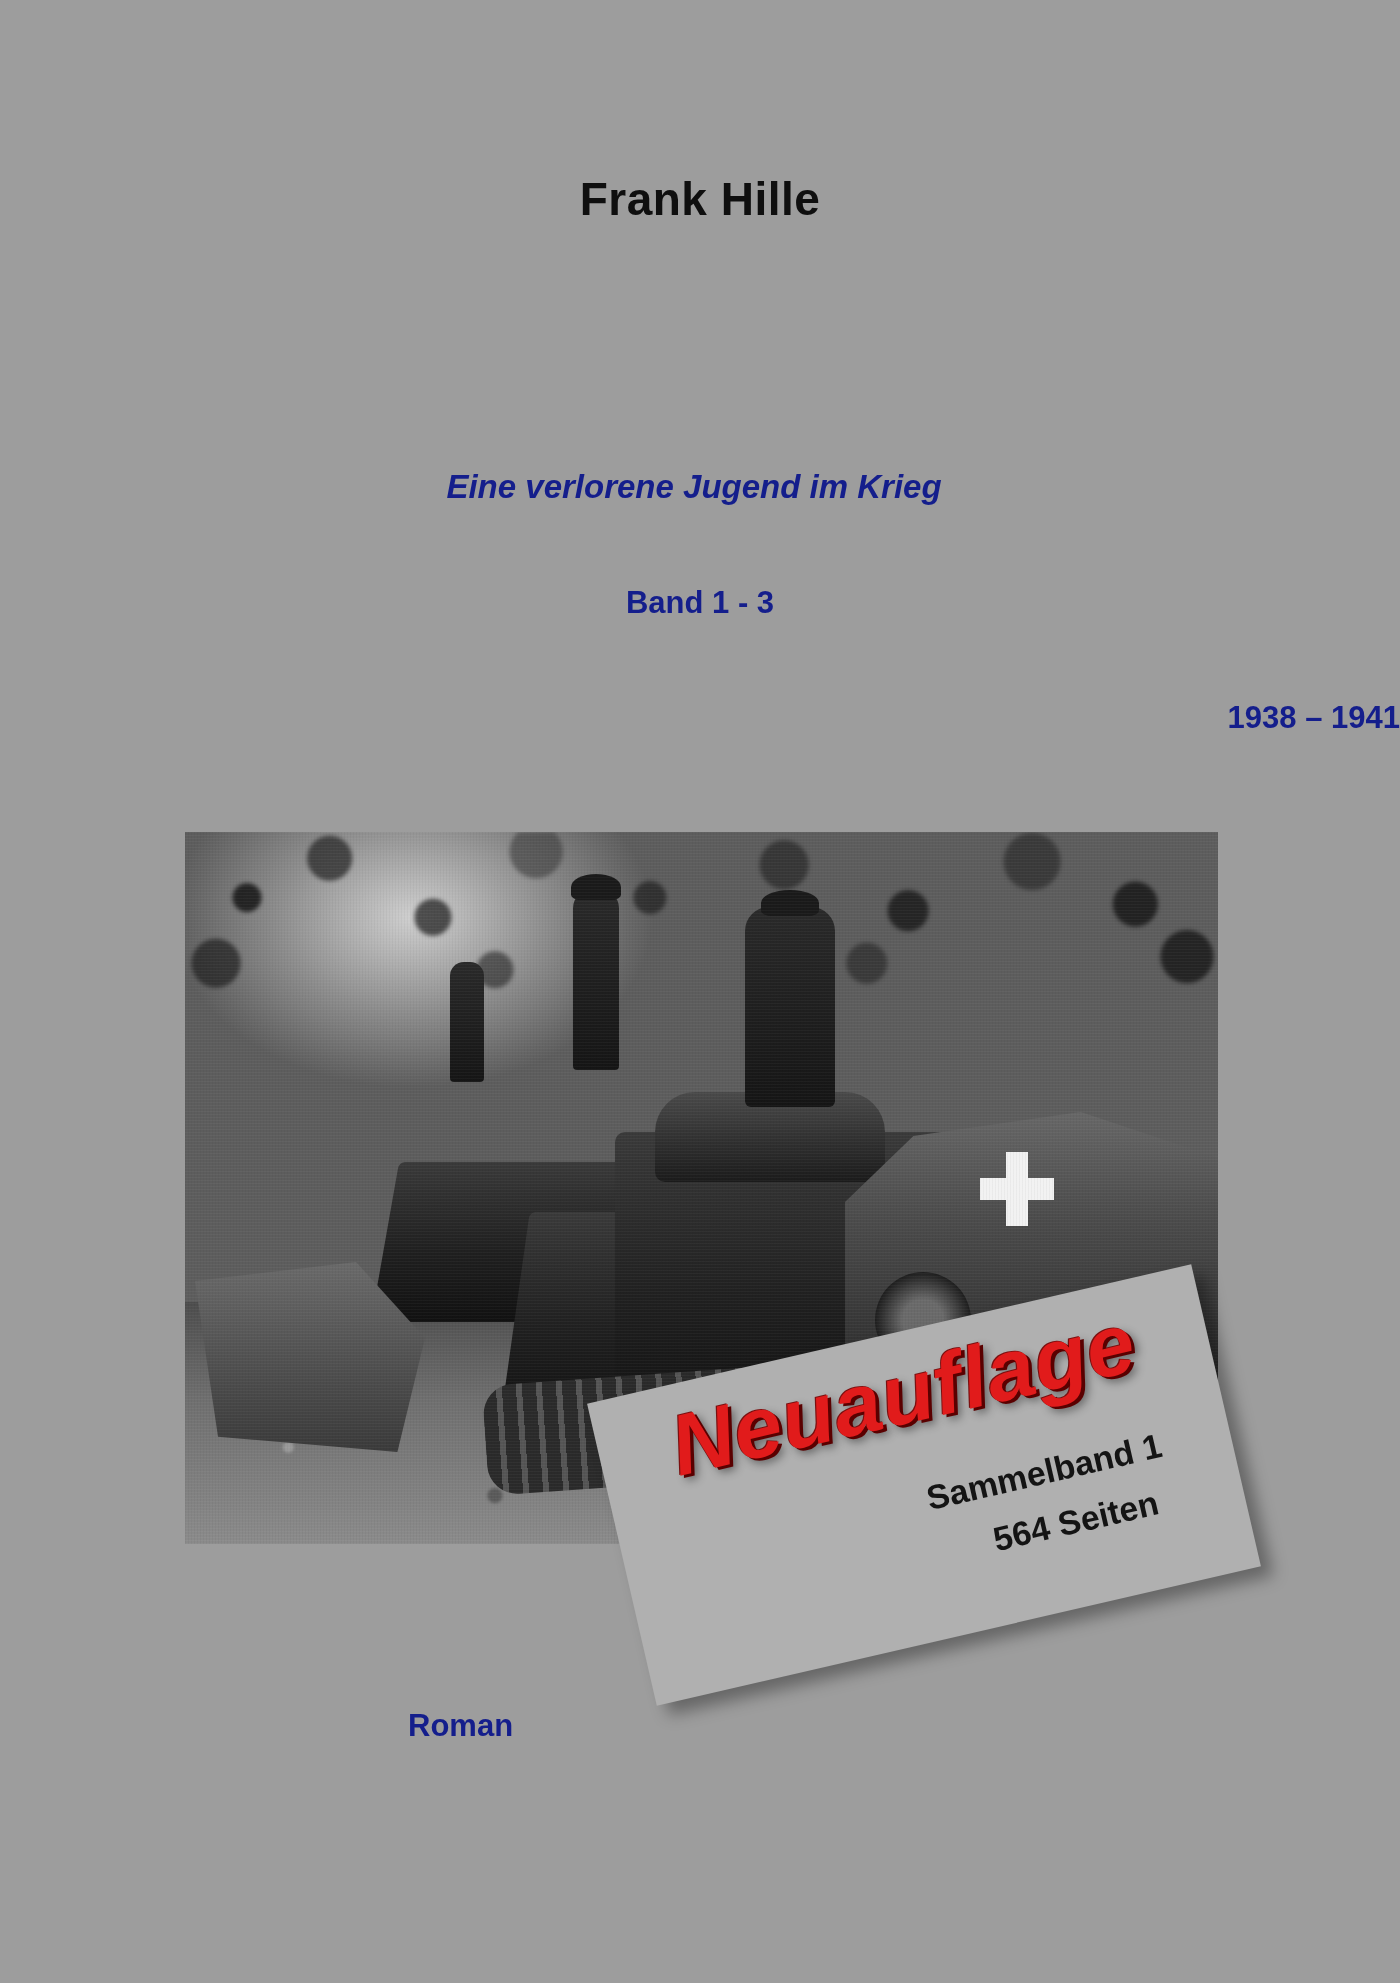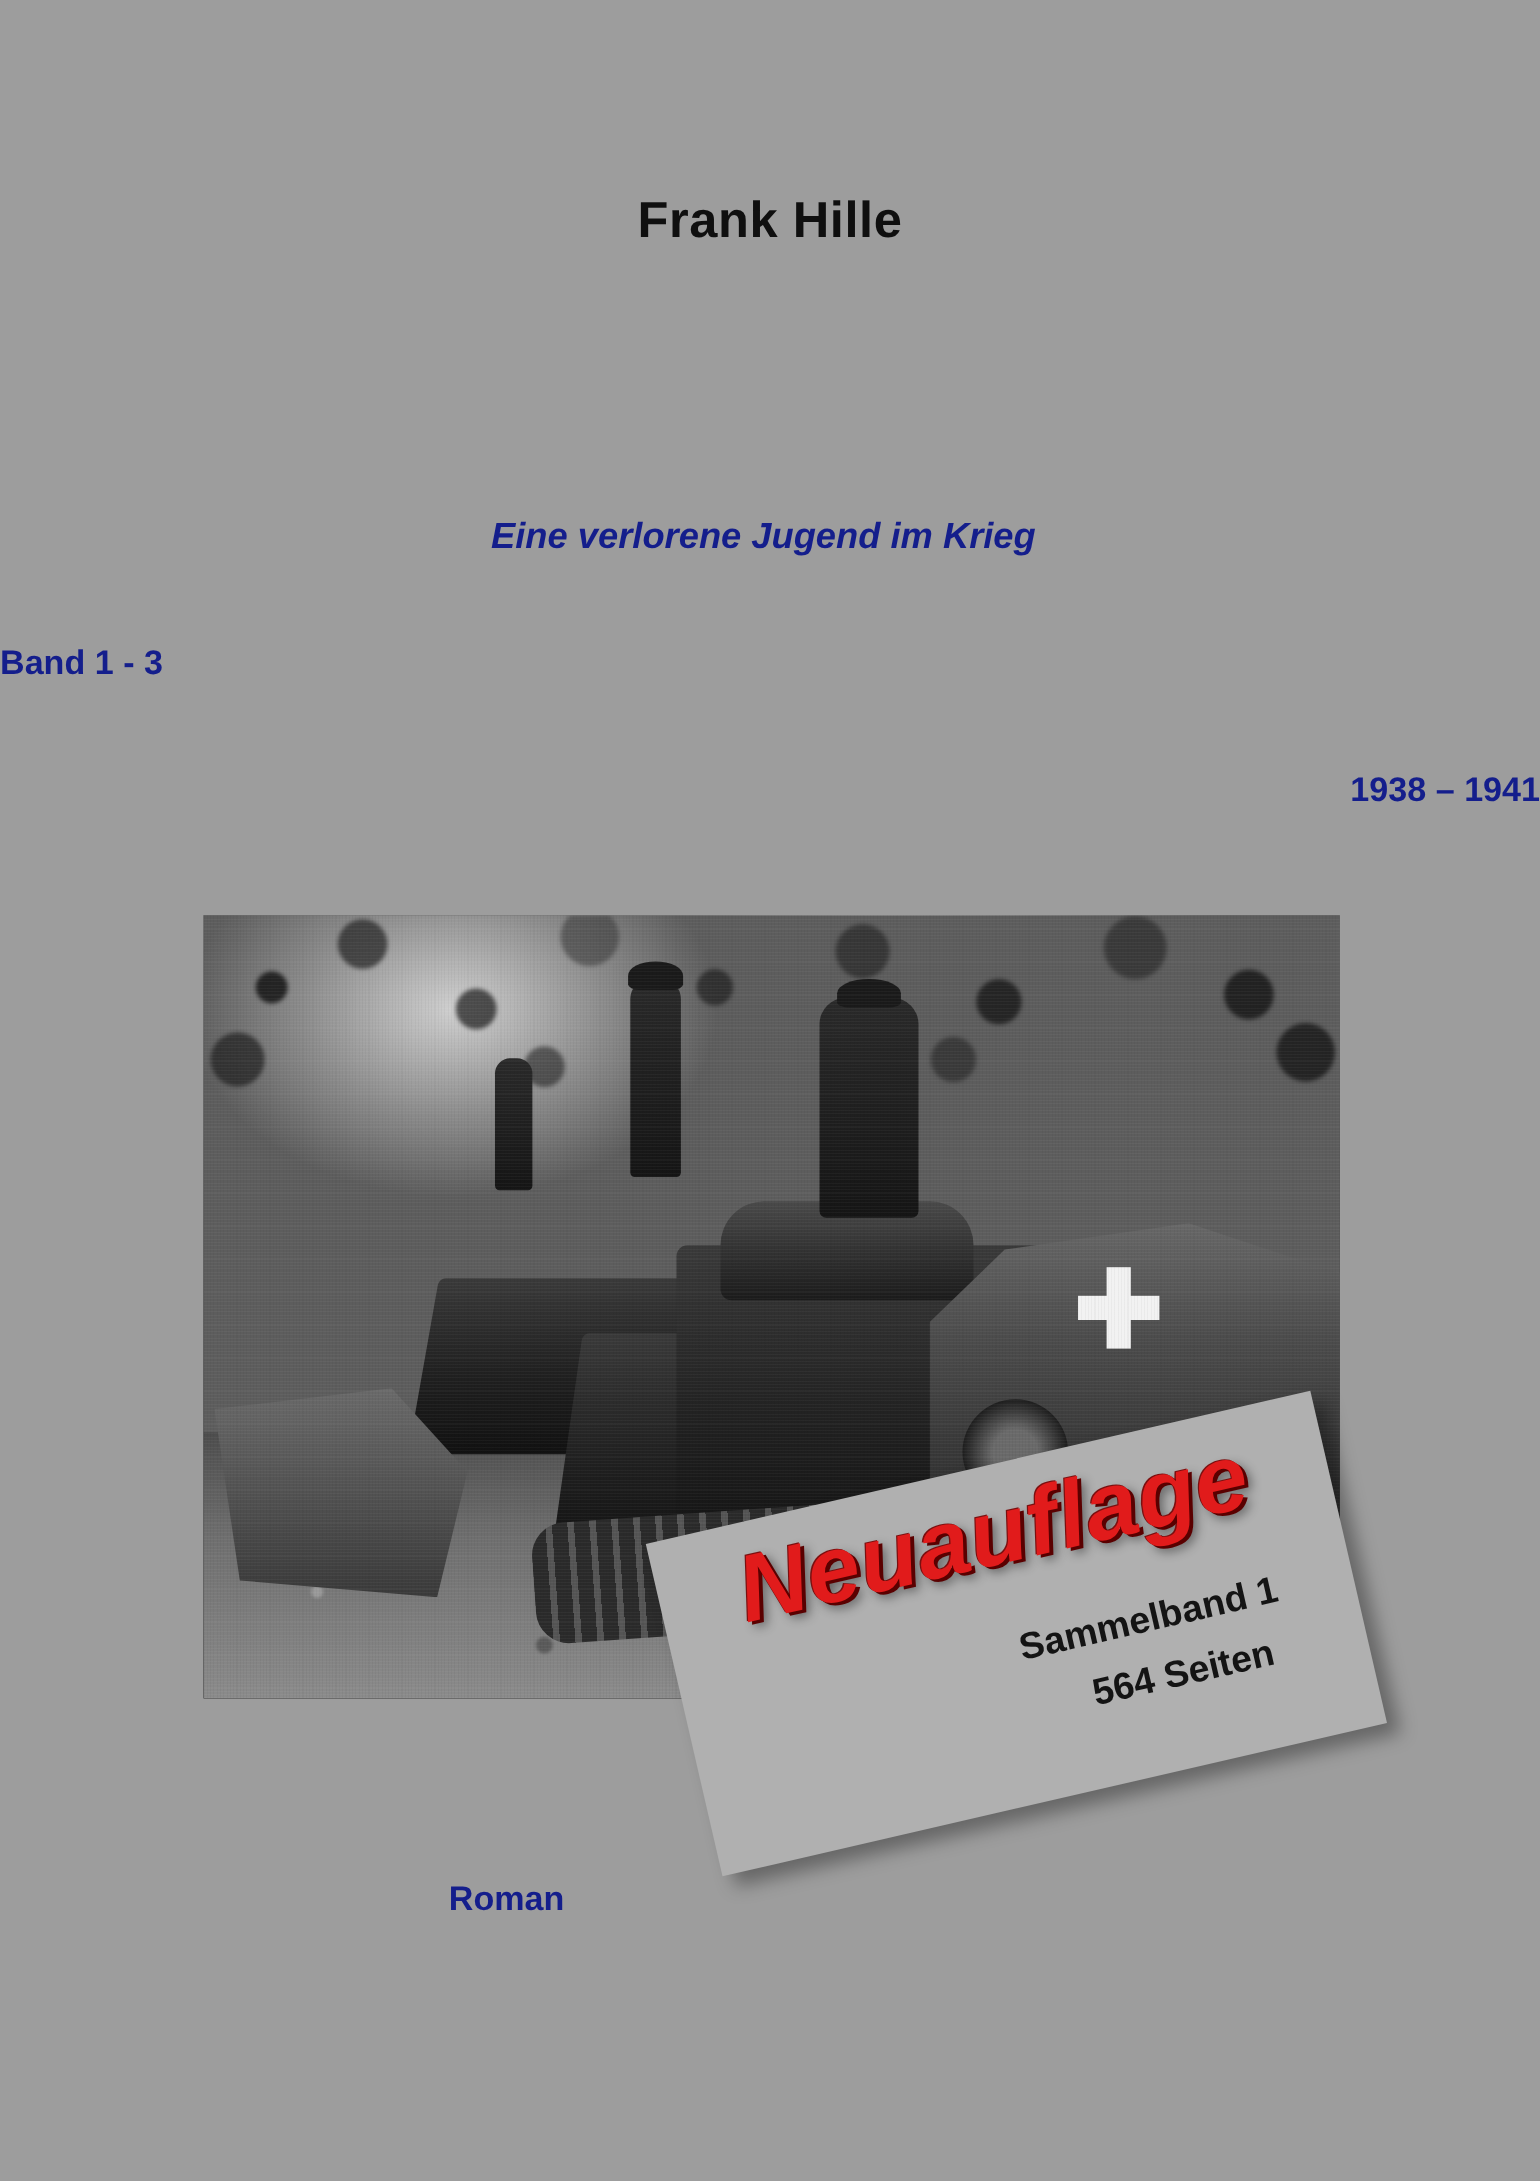--- a/index.html
+++ b/index.html
@@ -56,20 +56,21 @@
     font-weight: bold;
     font-style: italic;
     color: #141e8c;
   }
 
   .volumes {
     position: absolute;
     top: 585px;
     left: 0;
     width: 1400px;
+    text-align: center;
     font-size: 31px;
     font-weight: bold;
     color: #141e8c;
   }
 
   .years {
     position: absolute;
     top: 700px;
     left: 0;
     width: 1400px;

